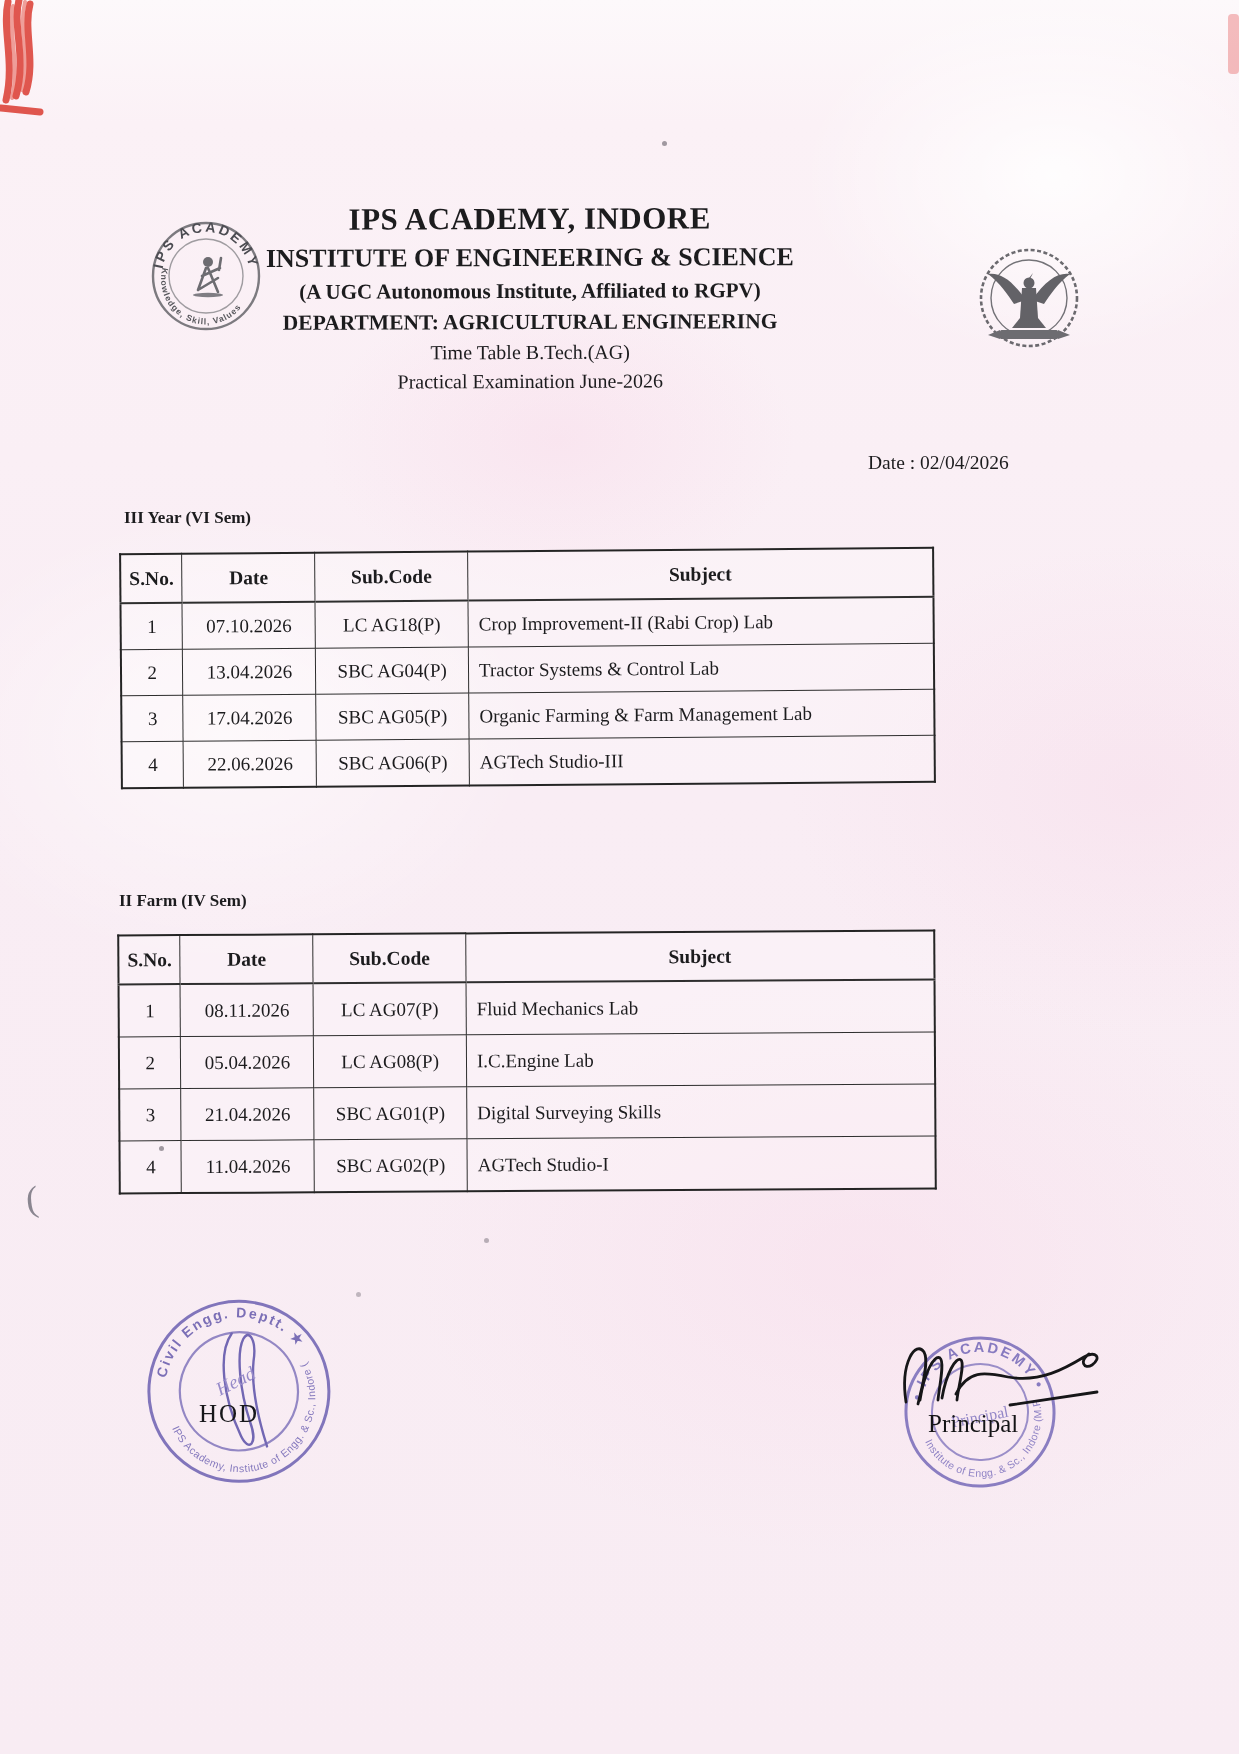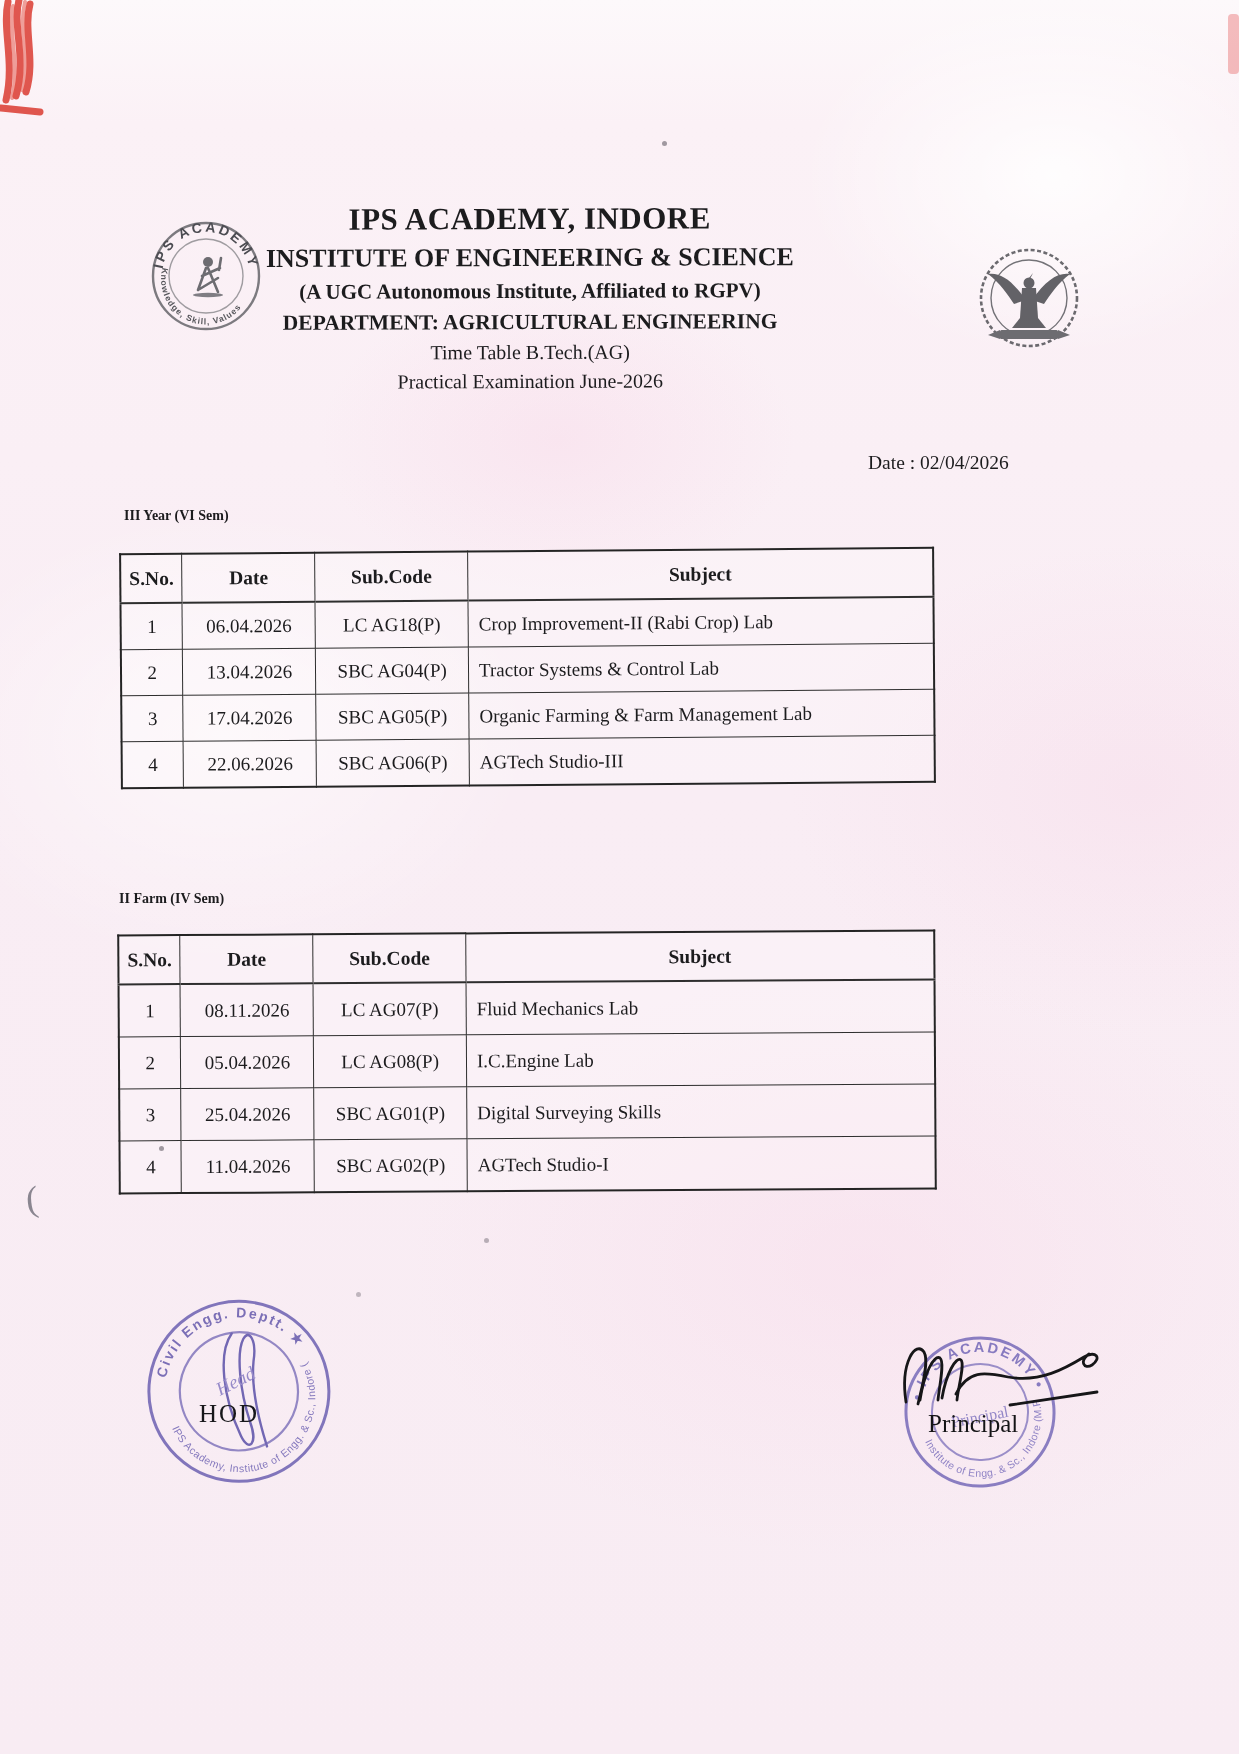--- a/index.html
+++ b/index.html
@@ -18,21 +18,21 @@
   
   #headerblock{left:160px; top:198px; width:740px; text-align:center; transform:rotate(-.2deg);}
   .h-title{font-size:31px; font-weight:bold; line-height:41px; letter-spacing:.5px;}
   .h-sub{font-size:26px; font-weight:bold; line-height:37px;}
   .h-affil{font-size:21px; font-weight:bold; line-height:31px;}
   .h-dept{font-size:21.5px; font-weight:bold; line-height:30px;}
   .h-tt{font-size:20px; line-height:30px;}
   .h-pe{font-size:20px; line-height:28px;}
   #dateline{left:868px; top:452px; font-size:19.5px;text-align:right;}
   
-  .sec-head{font-size:14px; font-weight:bold;}
+  .sec-head{font-size:17px; font-weight:bold;}
   #sec1-head{left:124px; top:508px;}
   #sec2-head{left:119px; top:891px;}
   
   table.tt{border-collapse:collapse; background:rgba(255,255,255,.25);}
   table.tt th, table.tt td{border:1.6px solid #2e2e2e; font-size:19px; text-align:center; padding:0 4px;}
   table.tt th{font-weight:bold; font-size:19.5px; height:47px; border-bottom-width:2.2px;}
   table.tt{border:2.6px solid #242424;}
   table.tt td.subj{text-align:left; padding-left:10px;}
   #table1{left:120px; top:550px; transform:rotate(-.45deg);}
   #table1 td{height:45px;}
@@ -129,21 +129,21 @@
       <tr>
         <th>S.No.</th>
         <th>Date</th>
         <th>Sub.Code</th>
         <th>Subject</th>
       </tr>
     </thead>
     <tbody>
       <tr>
         <td>1</td>
-        <td>06.04.2026</td>
+        <td>07.10.2026</td>
         <td>LC AG18(P)</td>
         <td class="subj">Crop Improvement-II (Rabi Crop) Lab</td>
       </tr>
       <tr>
         <td>2</td>
         <td>13.04.2026</td>
         <td>SBC AG04(P)</td>
         <td class="subj">Tractor Systems &amp; Control Lab</td>
       </tr>
       <tr>
@@ -185,21 +185,21 @@
         <td class="subj">Fluid Mechanics Lab</td>
       </tr>
       <tr>
         <td>2</td>
         <td>05.04.2026</td>
         <td>LC AG08(P)</td>
         <td class="subj">I.C.Engine Lab</td>
       </tr>
       <tr>
         <td>3</td>
-        <td>25.04.2026</td>
+        <td>21.04.2026</td>
         <td>SBC AG01(P)</td>
         <td class="subj">Digital Surveying Skills</td>
       </tr>
       <tr>
         <td>4</td>
         <td>11.04.2026</td>
         <td>SBC AG02(P)</td>
         <td class="subj">AGTech  Studio-I</td>
       </tr>
     </tbody>

